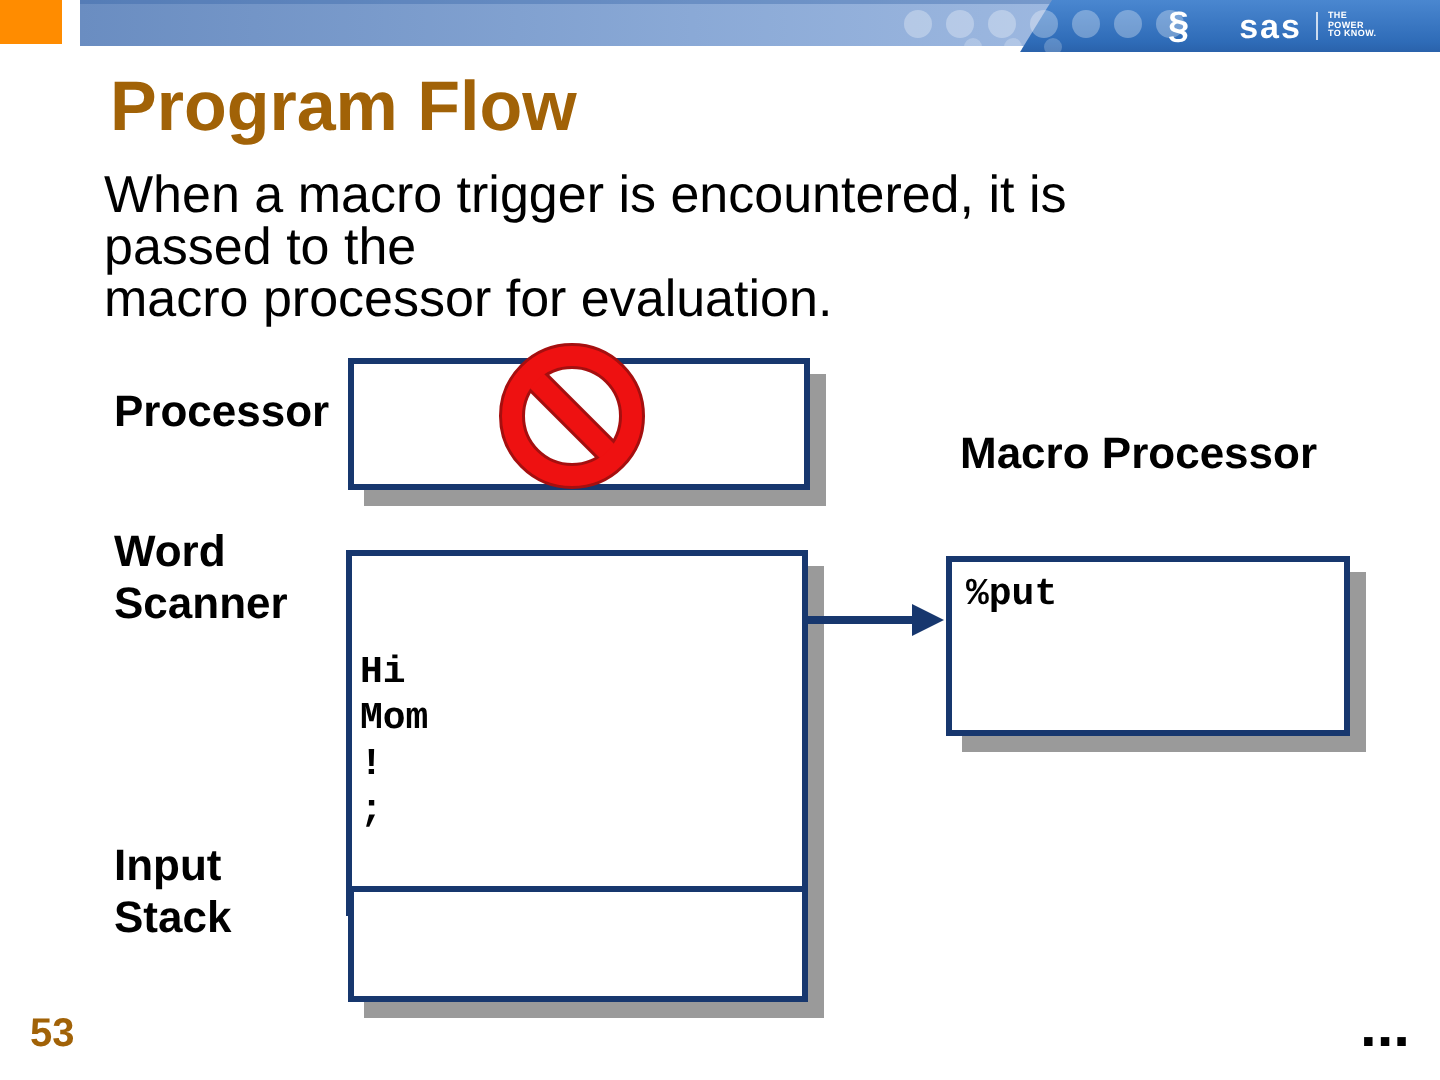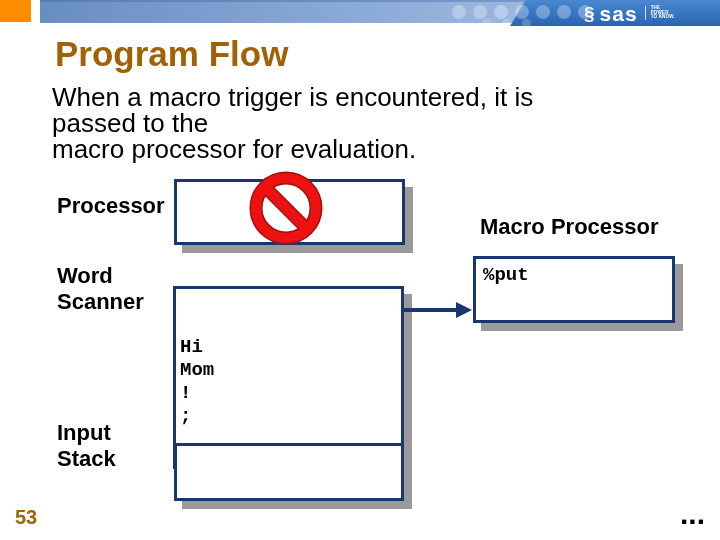--- a/index.html
+++ b/index.html
@@ -20,40 +20,40 @@
     position:absolute;right:0;top:0;width:210px;height:26px;
     background:linear-gradient(180deg,#4a87d0 0%,#2f6cb8 80%,#2a62ab 100%);
     clip-path:polygon(16px 0,100% 0,100% 100%,0 100%);
   }
   .dots-row{position:absolute;left:452px;top:5px;display:flex;gap:7px;}
   .dots-row .dot{width:14px;height:14px;border-radius:50%;background:rgba(255,255,255,0.30);}
   .dots-row2{position:absolute;left:482px;top:19px;display:flex;gap:11px;}
   .dots-row2 .dot{width:9px;height:9px;border-radius:50%;background:rgba(255,255,255,0.22);}
   .sas-logo{position:absolute;left:584px;top:3px;height:20px;display:flex;align-items:center;gap:5px;color:#ffffff;}
   .sas-glyph{font-size:19px;font-weight:bold;line-height:19px;}
-  .sas-wordmark{font-size:21px;font-weight:bold;letter-spacing:1px;line-height:17px;}
+  .sas-wordmark{font-size:17px;font-weight:bold;letter-spacing:1px;line-height:17px;margin-left:20px;}
   .logo-divider{width:1px;height:14px;background:rgba(255,255,255,0.75);margin-left:2px;}
   .sas-tagline{font-size:4.5px;line-height:4.9px;font-weight:bold;white-space:pre-line;letter-spacing:0.2px;}
   
   .slide-title{position:absolute;left:55px;top:36px;font-size:35px;font-weight:bold;color:#a16207;line-height:36px;}
   .slide-body{position:absolute;left:52px;top:84px;width:560px;font-size:26px;line-height:26px;color:#000000;white-space:pre-line;}
   .diagram-label{position:absolute;font-size:22px;font-weight:bold;color:#000000;line-height:26px;white-space:pre-line;}
   .lbl-compiler{left:57px;top:193px;}
   .lbl-macro{left:480px;top:214px;}
   .lbl-word{left:57px;top:263px;}
   .lbl-input{left:57px;top:420px;}
   
   .dbox{
     position:absolute;background:#ffffff;border:3px solid #17376e;
     box-shadow:8px 8px 0 0 #9a9a9a;box-sizing:border-box;
   }
   .box-compiler{left:174px;top:179px;width:231px;height:66px;}
-  .box-word{left:173px;top:286px;width:231px;height:183px;}
+  .box-word{left:173px;top:275px;width:231px;height:183px;}
   .box-input{left:174px;top:443px;width:230px;height:58px;}
-  .box-macro{left:473px;top:256px;width:202px;height:67px;}
+  .box-macro{left:473px;top:278px;width:202px;height:90px;}
   .mono-text{font-family:"Liberation Mono","DejaVu Sans Mono",monospace;font-weight:bold;font-size:19px;color:#000000;}
   .macro-code{position:absolute;left:7px;top:5px;line-height:22px;}
   .token-stack{position:absolute;left:4px;top:47px;line-height:23px;}
   .no-symbol{position:absolute;left:248px;top:170px;width:76px;height:76px;}
   .flow-arrow{position:absolute;left:404px;top:300px;width:70px;height:20px;}
   .page-number{position:absolute;left:15px;top:506px;font-size:20px;font-weight:bold;color:#a16207;}
   .continuation{position:absolute;left:680px;top:499px;font-size:30px;font-weight:bold;color:#000000;letter-spacing:0px;line-height:30px;}
 </style>
 </head>
 <body>

